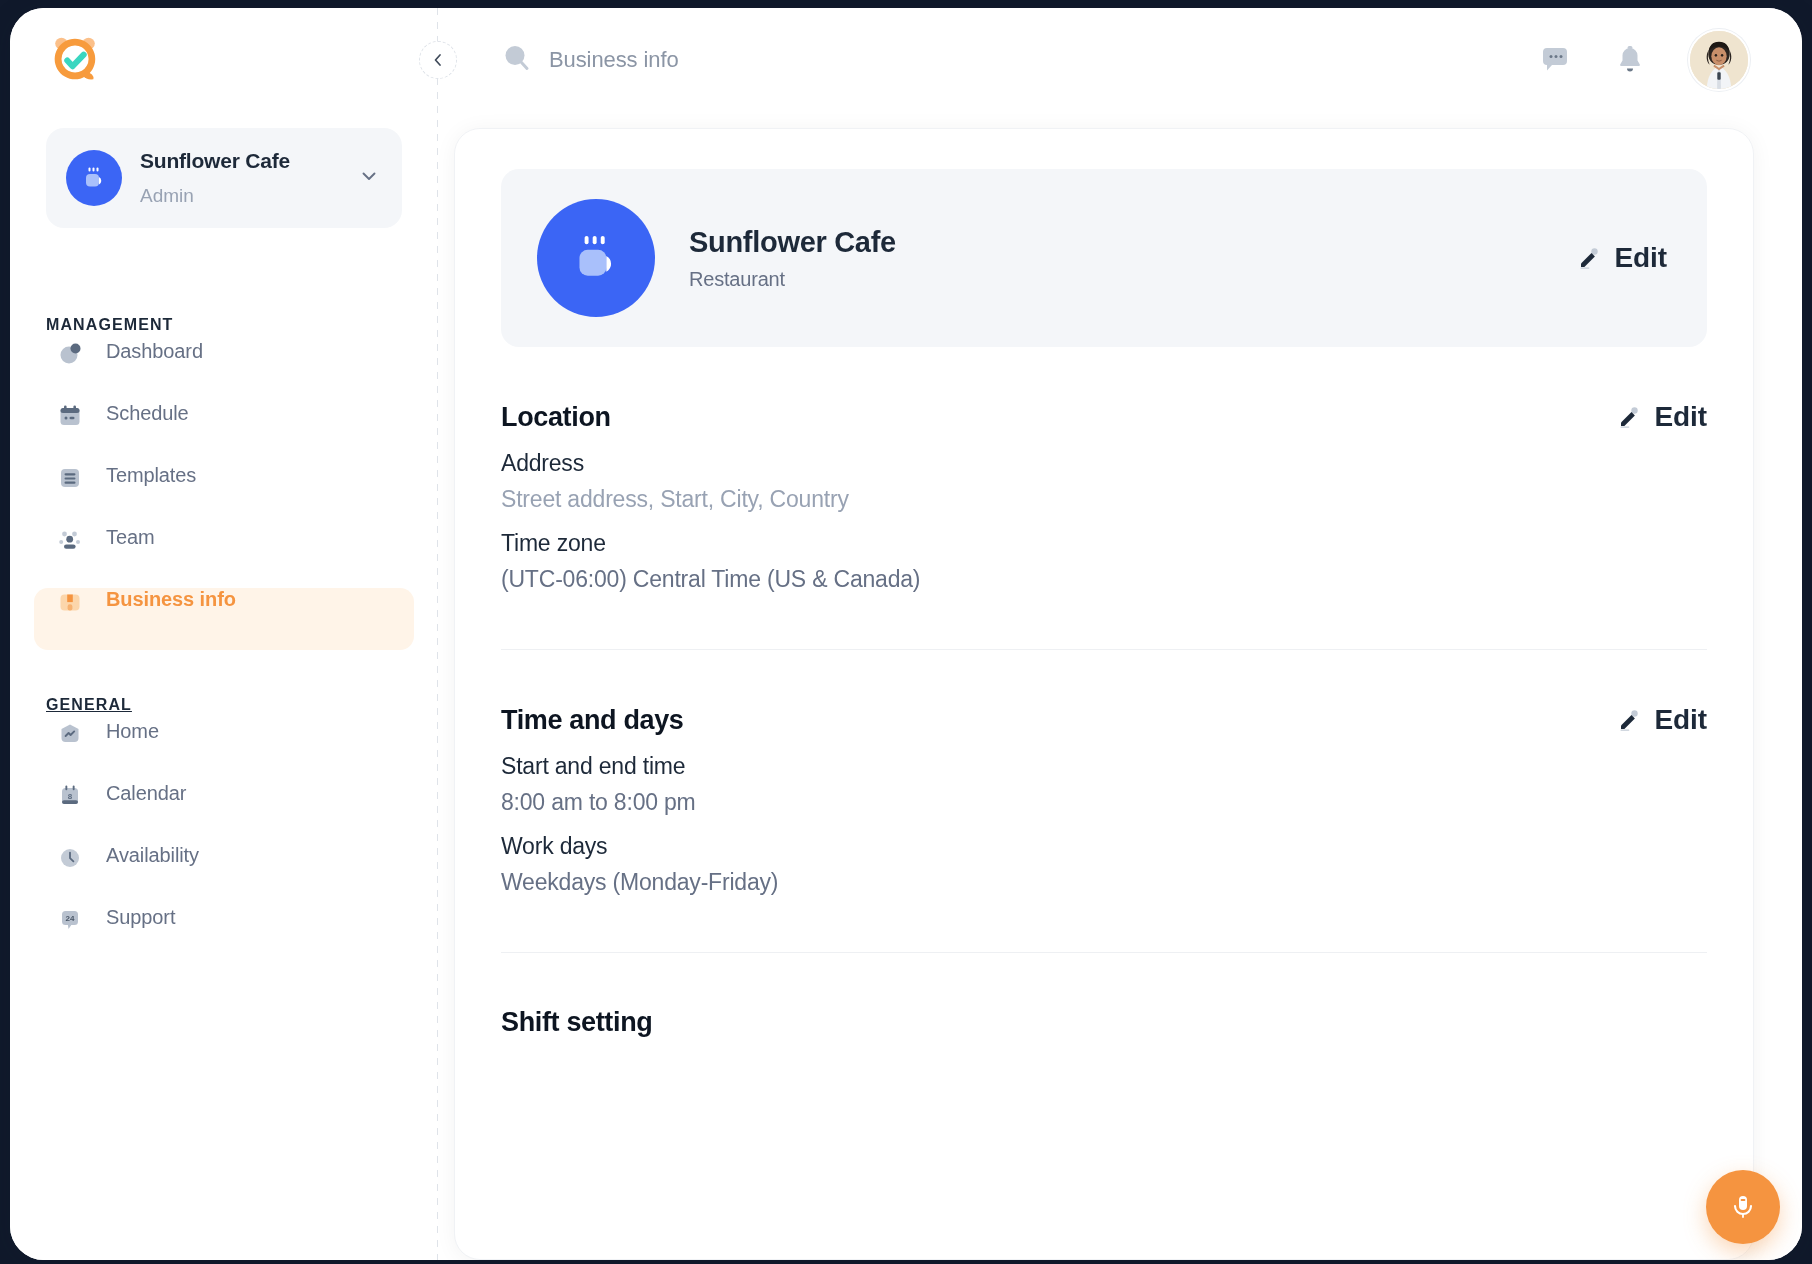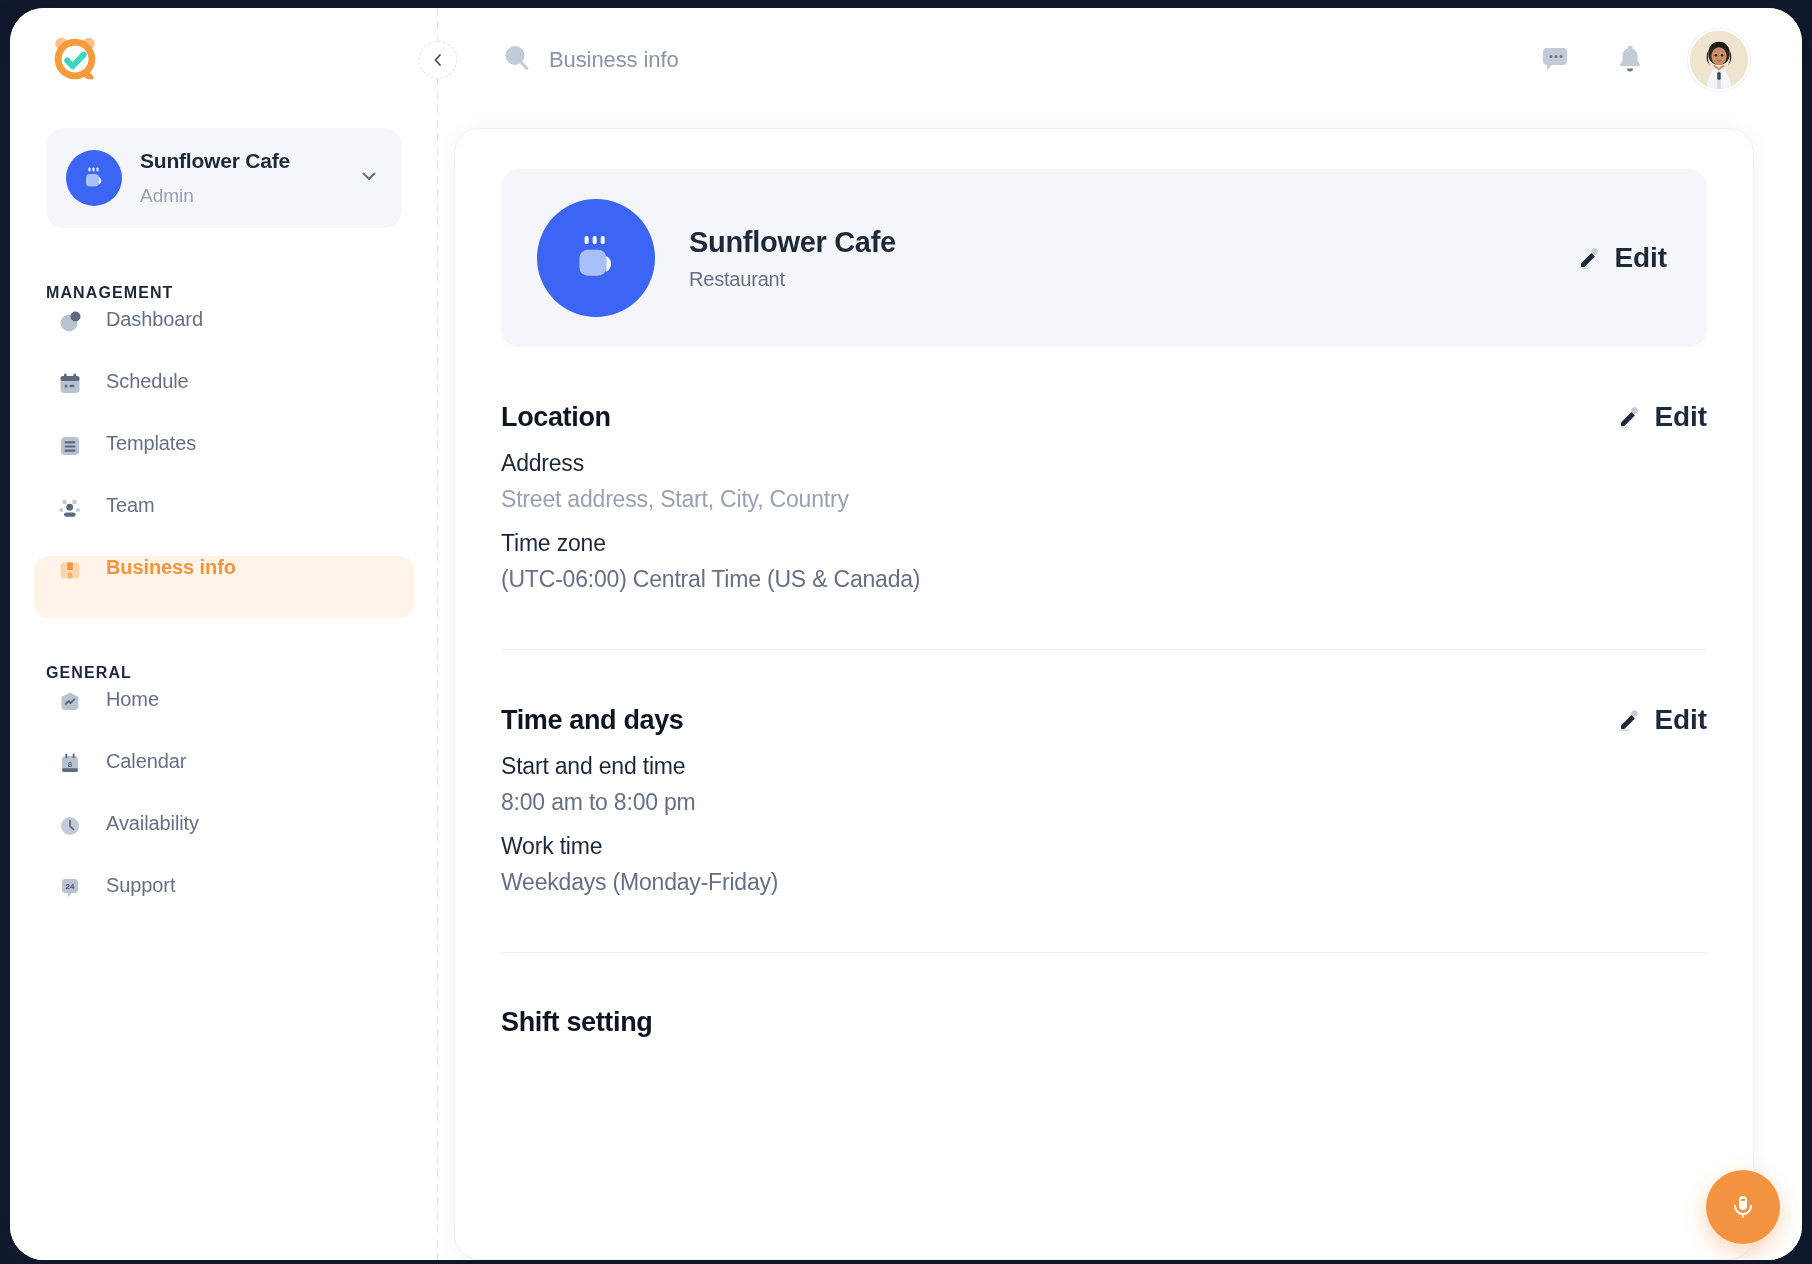--- a/index.html
+++ b/index.html
@@ -77,24 +77,24 @@
     font-size: 19px; color: #98a2b3; line-height: 1.35; margin-top: 9px;
   }
   .chev-down { flex: 0 0 auto; }
 
   .nav-heading {
     font-size: 16px;
     font-weight: 700;
     letter-spacing: 1.1px;
     color: #1d2939;
     padding: 0 36px;
-    margin-top: 56px;
+    margin-top: 88px;
     margin-bottom: 6px;
   }
-  .nav-heading.second { margin-top: 46px; }
+  .nav-heading.second { margin-top: 46px; text-decoration: underline; }
 
   .nav-item {
     height: 62px;
     margin: 0 24px 0 24px;
     padding-left: 22px;
     display: flex;
     gap: 22px;
     border-radius: 14px;
     cursor: pointer;
     text-decoration: none;
@@ -503,21 +503,21 @@
                 </svg>
               </span>
               <span class="edit-label">Edit</span>
             </button>
           </div>
           <div class="field">
             <div class="field-label">Start and end time</div>
             <div class="field-value">8:00 am to 8:00 pm</div>
           </div>
           <div class="field">
-            <div class="field-label">Work time</div>
+            <div class="field-label">Work days</div>
             <div class="field-value">Weekdays (Monday-Friday)</div>
           </div>
           <div class="divider"></div>
         </div>
 
         <div class="section">
           <div class="section-head">
             <span class="section-title">Shift setting</span>
           </div>
         </div>

